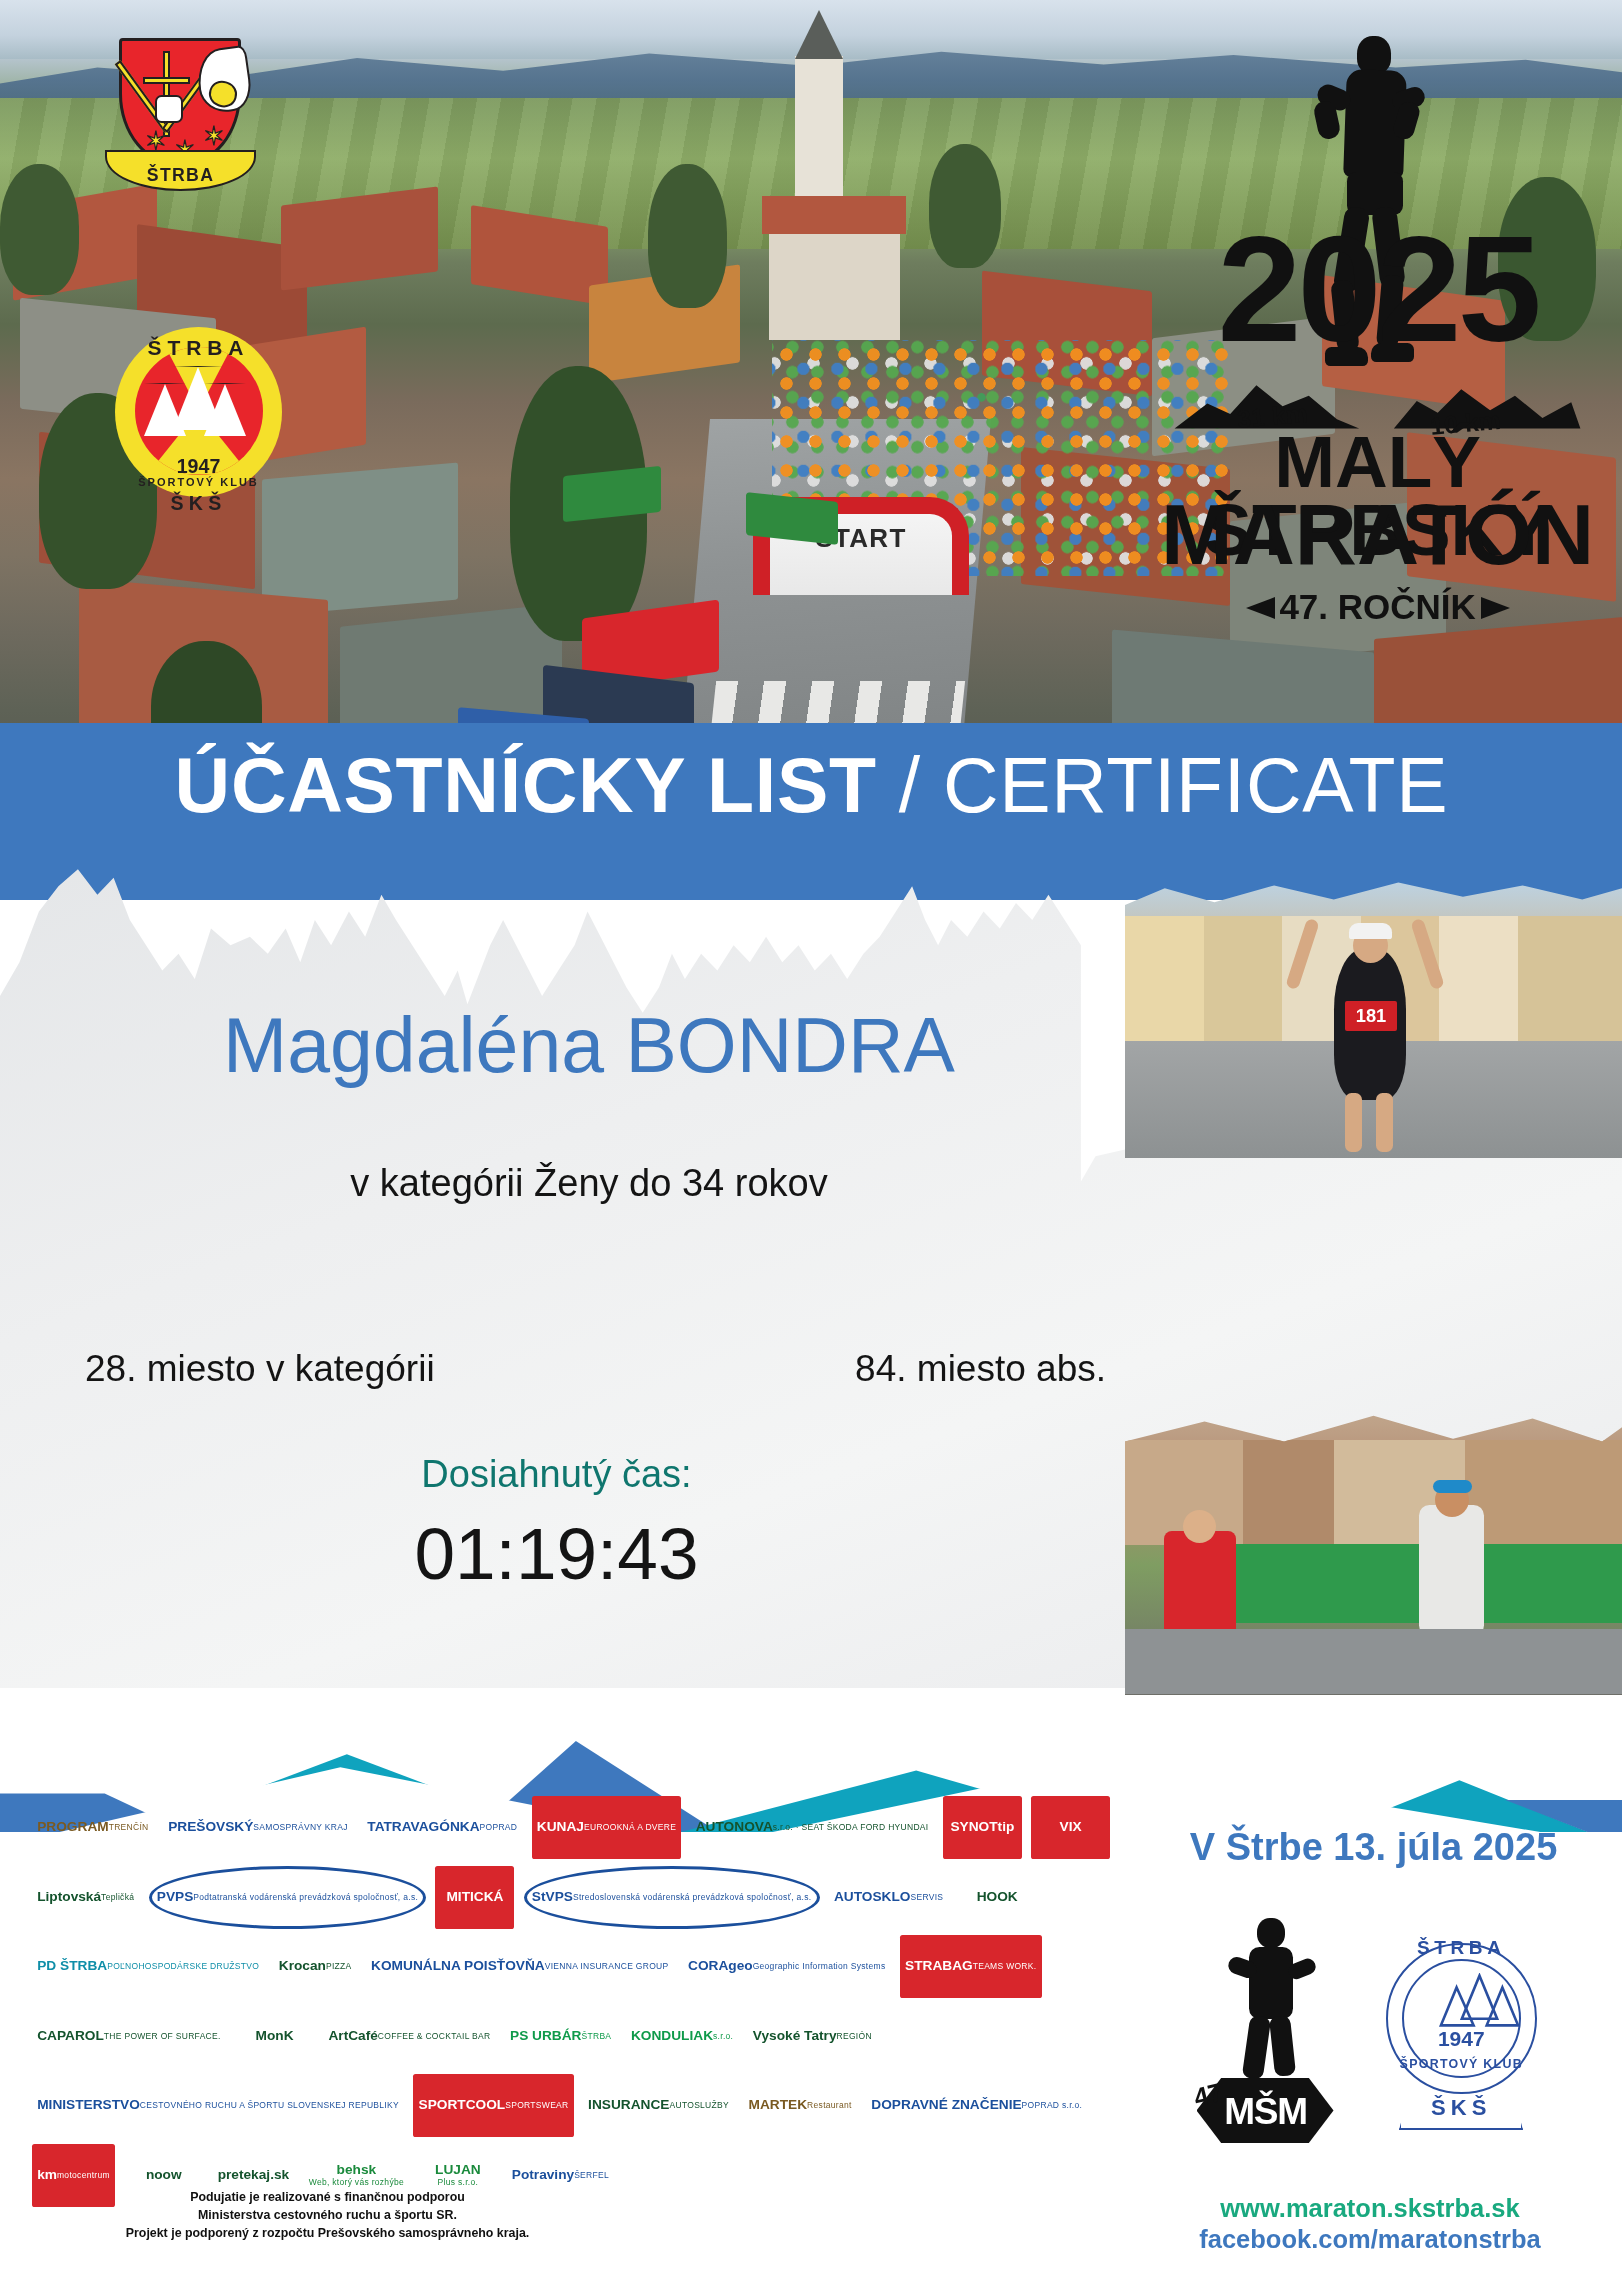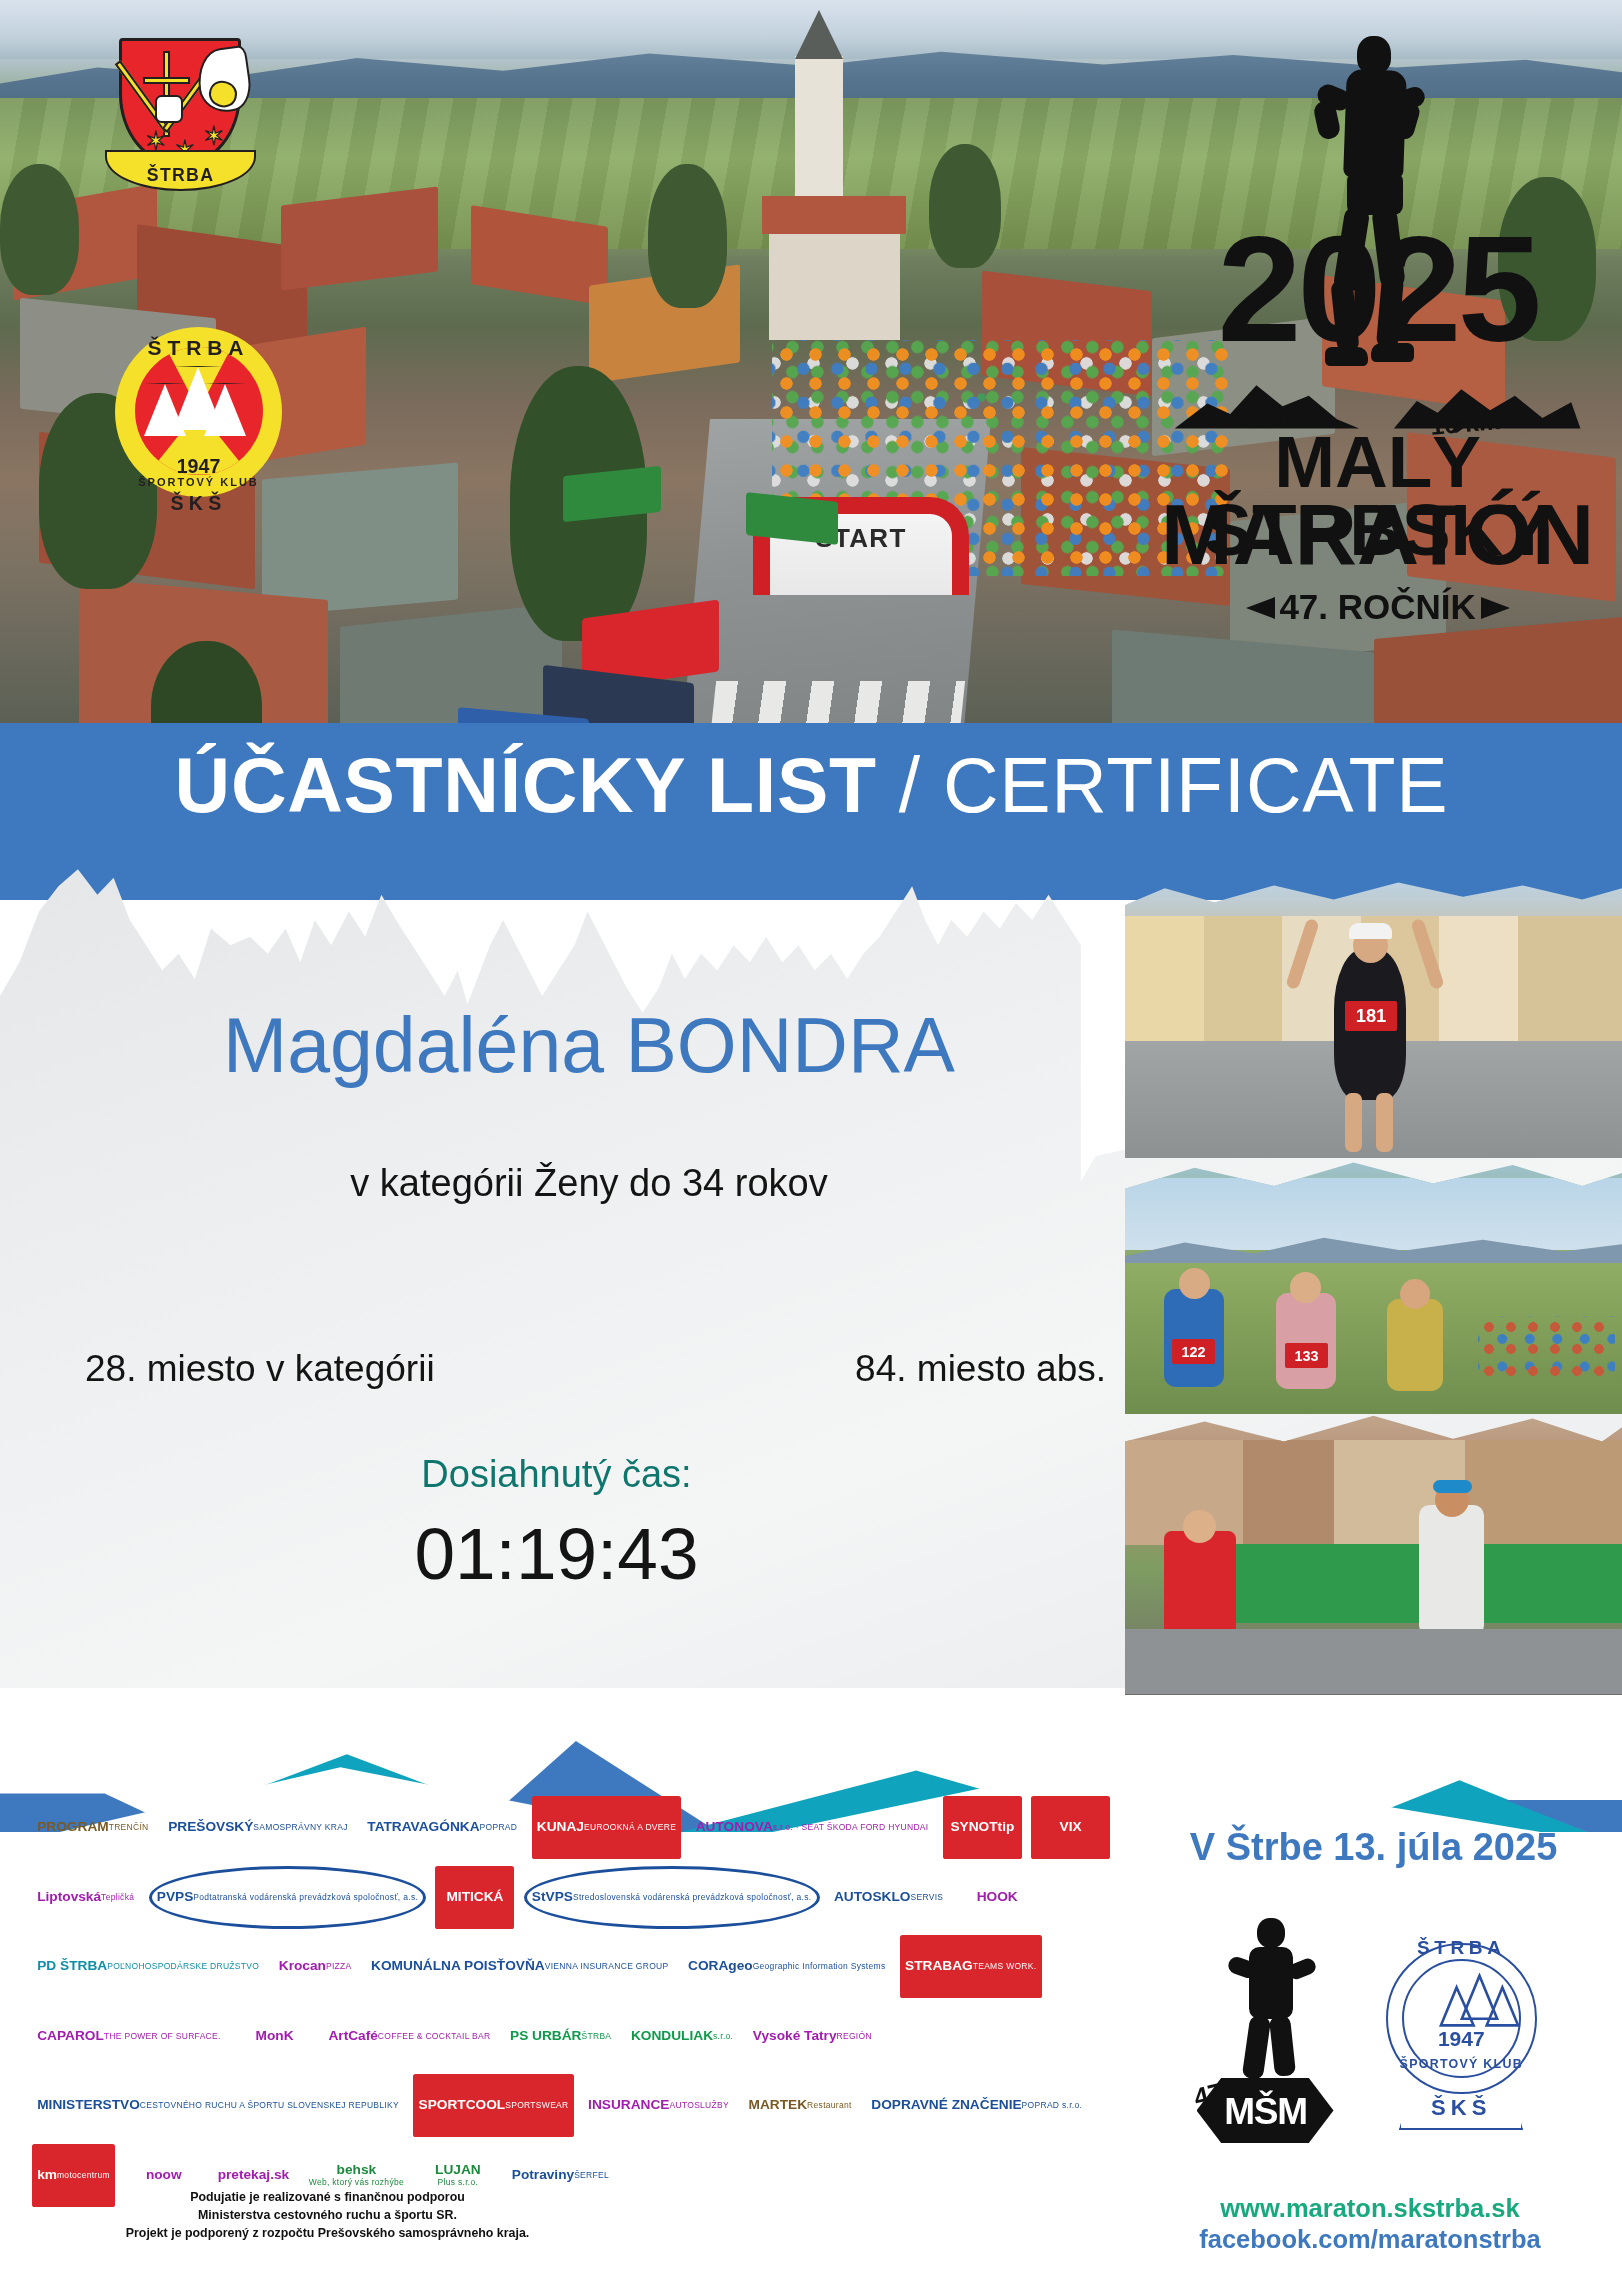--- a/index.html
+++ b/index.html
@@ -261,21 +261,21 @@
     display:flex; flex-wrap:wrap; align-items:center; gap:6.5px 9.2px;
   }
   .sp {
     height:63px; min-width:79px; display:flex; align-items:center; justify-content:center;
     font-size:13.7px; font-weight:bold; text-align:center; line-height:1.05;
     padding:2.6px 5.2px; border-radius:2.6px; color:#1b4f9c;
   }
   .sp small { display:block; font-size:8.5px; font-weight:normal; letter-spacing:0.3px;}
   .sp.red { background:#d8262c; color:#fff; }
   .sp.oval { border:3.3px solid #1b4f9c; border-radius:50%; color:#1b4f9c; }
-  .sp.dark { color:#a21caf; }
+  .sp.dark { color:#14532d; }
   .sp.green { color:#1a8a3c;flex-direction:column; }
   .sp.grn2 { color:#0f9a4a; }
   .sp.gold { color:#7a5a22; }
   .sp.teal { color:#0f8ea8; }
 
   .footer-note {
     position:absolute; left:79px; top:2189px; width:497px; text-align:center;
     font-size:12.4px; font-weight:bold; color:#111; line-height:1.45;
   }
   .date-line {
@@ -487,36 +487,20 @@
       <div class="runner-photo" style="left:209px;top:72px;width:72px;height:151px;background:#1b1b1f;"></div>
       <div style="position:absolute;left:228px;top:51px;width:35px;height:35px;background:#d6a983;border-radius:50%;"></div>
       <div style="position:absolute;left:224px;top:46px;width:43px;height:15.7px;background:#f2f2f2;border-radius:9.2px 9.2px 2.6px 2.6px;"></div>
       <div style="position:absolute;left:171px;top:41px;width:13px;height:72px;background:#d6a983;border-radius:6.5px;transform:rotate(18deg);"></div>
       <div style="position:absolute;left:296px;top:41px;width:13px;height:72px;background:#d6a983;border-radius:6.5px;transform:rotate(-18deg);"></div>
       <div class="bib" style="left:220px;top:124px;width:52px;height:30px;font-size:18.3px;">181</div>
       <div style="position:absolute;left:220px;top:216px;width:17px;height:59px;background:#d6a983;border-radius:6.5px;"></div>
       <div style="position:absolute;left:251px;top:216px;width:17px;height:59px;background:#d6a983;border-radius:6.5px;"></div>
     </div>
 
-    <div class="col-photo cp2">
-      <div style="position:absolute;left:0;top:26px;width:100%;height:72px;background:linear-gradient(180deg,#b9d5e8,#cfe0ec);"></div>
-      <div style="position:absolute;left:0;top:72px;width:100%;height:46px;background:#7f98ad;clip-path:polygon(0% 70%,12% 40%,26% 64%,40% 30%,56% 58%,72% 34%,88% 60%,100% 44%,100% 100%,0% 100%);"></div>
-      <div style="position:absolute;left:0;top:111px;width:100%;height:151px;background:linear-gradient(180deg,#90ad64,#6f8d4d);"></div>
-      <div style="position:absolute;left:39px;top:137px;width:60px;height:98px;background:#2f6cb8;border-radius:11.8px;"></div>
-      <div style="position:absolute;left:54px;top:116px;width:31px;height:31px;background:#d9ab85;border-radius:50%;"></div>
-      <div class="bib" style="left:47px;top:187px;width:43px;height:25px;font-size:14.4px;">122</div>
-      <div style="position:absolute;left:151px;top:141px;width:60px;height:96px;background:#d8a0a4;border-radius:11.8px;"></div>
-      <div style="position:absolute;left:165px;top:120px;width:31px;height:31px;background:#dcae88;border-radius:50%;"></div>
-      <div class="bib" style="left:160px;top:191px;width:43px;height:25px;font-size:14.4px;">133</div>
-      <div style="position:absolute;left:262px;top:147px;width:56px;height:92px;background:#c8b04a;border-radius:11.8px;"></div>
-      <div style="position:absolute;left:275px;top:127px;width:30px;height:30px;background:#d7a67f;border-radius:50%;"></div>
-      <div style="position:absolute;left:353px;top:164px;width:137px;height:72px;
-        background-image:radial-gradient(circle,#c45a3a 0 4.6px,transparent 5.2px),radial-gradient(circle,#3e7fc2 0 4.6px,transparent 5.2px);
-        background-size:22px 22px,27.5px 27.5px;background-position:0 0,10.5px 9.2px;"></div>
-    </div>
 
     <div class="col-photo cp3">
       <div style="position:absolute;left:0;top:33px;width:100%;height:105px;background:linear-gradient(90deg,#c7a989 0 118px,#b08a6a 118px 209px,#d2bb9b 209px 340px,#bd9a76 340px 497px);"></div>
       <div style="position:absolute;left:79px;top:137px;width:419px;height:79px;background:#2f9a4c;"></div>
       <div style="position:absolute;left:294px;top:98px;width:65px;height:131px;background:#e8e8e6;border-radius:10.5px;"></div>
       <div style="position:absolute;left:310px;top:76px;width:34px;height:34px;background:#c98f63;border-radius:50%;"></div>
       <div style="position:absolute;left:308px;top:73px;width:39px;height:13px;background:#1f8ac9;border-radius:6.5px;"></div>
       <div style="position:absolute;left:39px;top:124px;width:72px;height:131px;background:#d8262c;border-radius:7.9px;"></div>
       <div style="position:absolute;left:58px;top:103px;width:33px;height:33px;background:#dcb089;border-radius:50%;"></div>
       <div style="position:absolute;left:0;top:222px;width:100%;height:65px;background:#8e9294;"></div>

